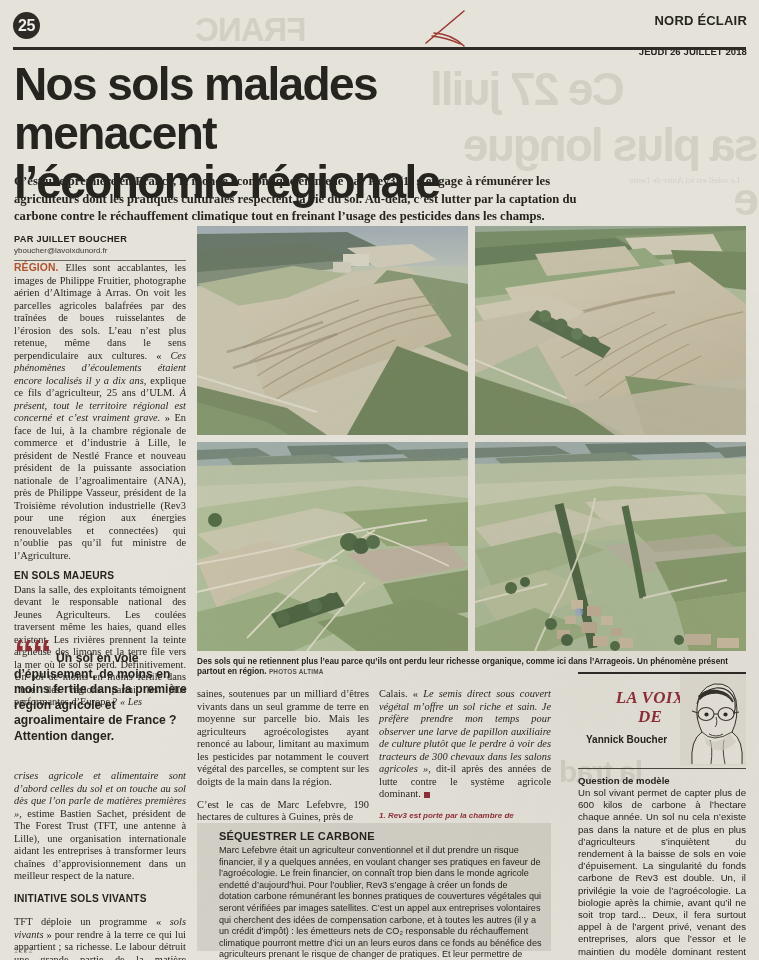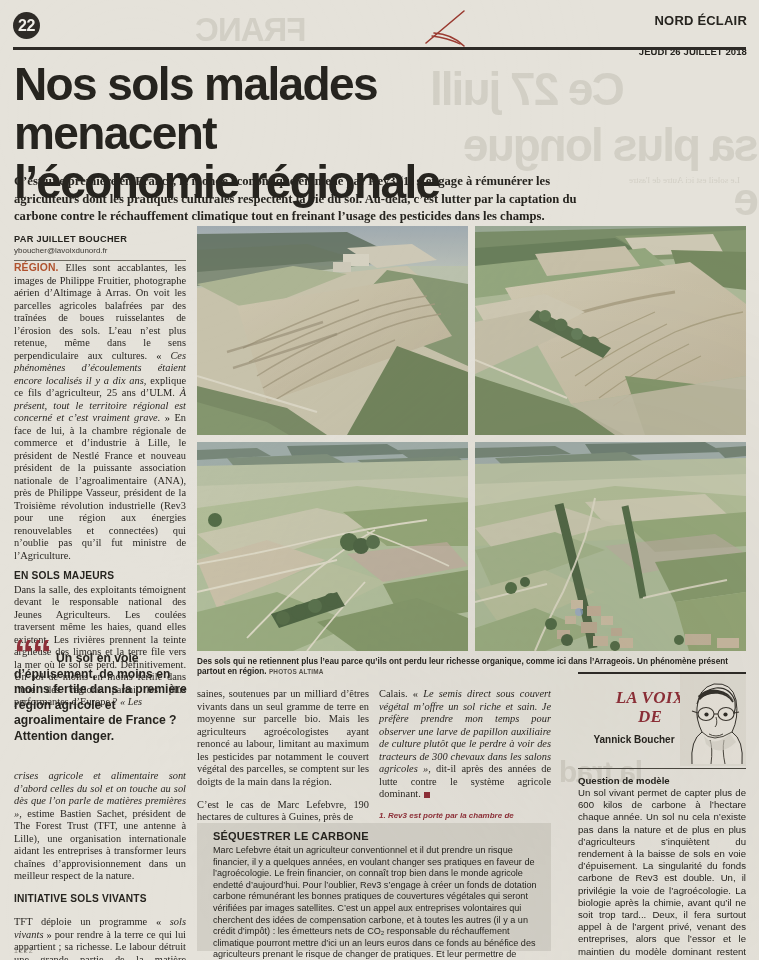--- a/index.html
+++ b/index.html
@@ -137,38 +137,38 @@
   .caption{
     position:absolute;left:197px;top:657px;width:549px;z-index:5;
     font-family:"Liberation Sans",sans-serif;font-weight:700;font-size:8.2px;
     line-height:10px;color:#26241f;
   }
   .credit{font-size:6.4px;letter-spacing:.2px;color:#55514a;}
 
   
   .greybox{
     position:absolute;left:197px;top:823px;width:354px;height:128px;z-index:5;
-    background:#d2cfc6;padding:7px 9px 6px 16px;box-sizing:border-box;
+    background:#d2cfc6;padding:7px 9px 6px 22px;box-sizing:border-box;
   }
   .gb-title{font-family:"Liberation Sans",sans-serif;font-weight:700;font-size:11px;
       letter-spacing:.2px;color:#26241f;margin-bottom:3px;}
   .gb-body{font-family:"Liberation Sans",sans-serif;font-size:9.1px;line-height:11.6px;
       color:#26241f;text-align:left;}
 
   
   .rail{position:absolute;left:578px;top:672px;width:168px;z-index:5;}
   .rail-rule{width:168px;height:2px;background:#2e2b27;}
   .rail-head{position:relative;height:92px;}
   .lavoix{
     position:absolute;left:24px;top:14px;width:96px;text-align:center;
     font-family:"Liberation Serif",serif;font-style:italic;font-weight:700;
     font-size:17px;line-height:19px;color:#8e2f38;letter-spacing:.3px;
   }
   .rail-author{
-    position:absolute;left:8px;top:60px;width:96px;text-align:center;
+    position:absolute;left:8px;top:60px;width:96px;text-align:left;
     font-family:"Liberation Sans",sans-serif;font-weight:700;font-size:10px;color:#26241f;
   }
   .portrait{position:absolute;right:0;top:0;width:66px;height:92px;overflow:hidden;}
   .rail-rule2{width:168px;height:1px;background:#4a4740;margin-top:2px;}
   .rail-title{font-family:"Liberation Sans",sans-serif;font-weight:700;font-size:9.6px;
       color:#26241f;margin-top:6px;}
   .rail-body{font-family:"Liberation Sans",sans-serif;font-size:9.6px;line-height:12.2px;
       color:#26241f;text-align:justify;margin-top:1px;}
 </style>
 </head>
@@ -176,21 +176,21 @@
 
 <div class="page">
 
   <div class="ghost" id="ghost-franc">FRANC</div>
   <div class="ghost" id="ghost-l1">Ce 27 juill</div>
   <div class="ghost" id="ghost-l2">sa plus longue e</div>
   <div class="ghost" id="ghost-body">Le soleil est ici Autre de l'astre</div>
   <div class="ghost" id="ghost-b2">la trad</div>
 
   <div class="masthead">
-    <div class="page-badge">22</div>
+    <div class="page-badge">25</div>
     <div class="masthead-right">
       <div class="paper-name">NORD ÉCLAIR</div>
       <div class="paper-date">JEUDI 26 JUILLET 2018</div>
     </div>
   </div>
   <div class="rule-top"></div>
 
   <svg class="scribble" width="70" height="42" viewBox="0 0 70 42">
     <path d="M6 35 L44 3" stroke="#9a3a30" stroke-width="1.6" fill="none" stroke-linecap="round"></path>
     <path d="M14 25 Q32 26 44 38" stroke="#9a3a30" stroke-width="1.6" fill="none" stroke-linecap="round"></path>

